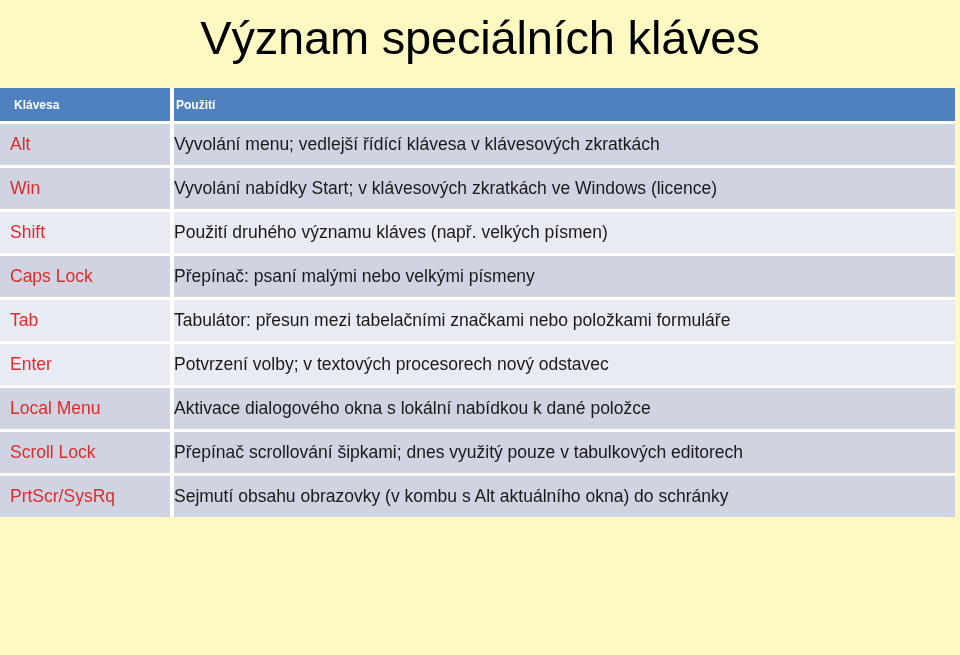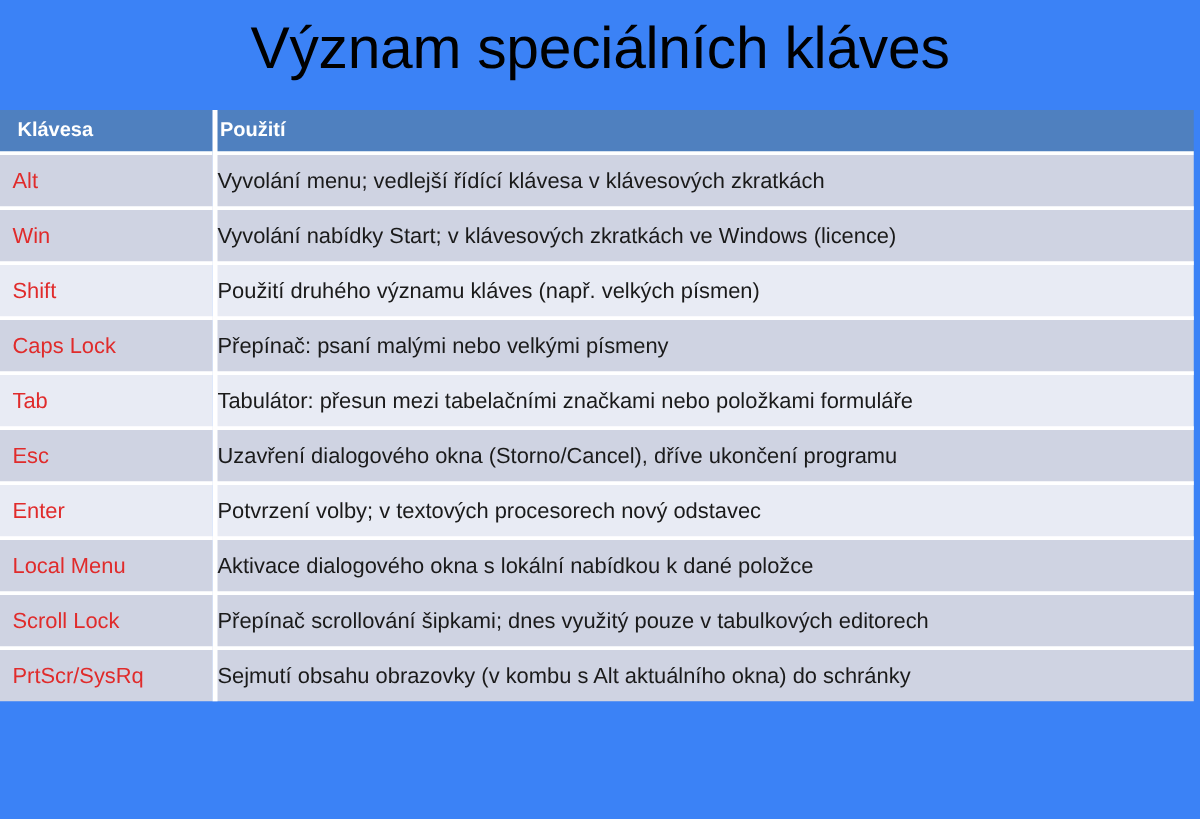--- a/index.html
+++ b/index.html
@@ -14,21 +14,21 @@
     font-family: "Liberation Sans", "DejaVu Sans", sans-serif;
     overflow: hidden;
     position: relative;
   }
 
   .slide {
     position: absolute;
     inset: 0;
     width: 960px;
     height: 655px;
-    background: #3b82f6;
+    background: #fef9c3;
   }
 
   
   .slide-title {
     position: absolute;
     left: 0;
     top: -4px;
     width: 960px;
     height: 84px;
     line-height: 84px;
@@ -58,21 +58,21 @@
   .key-table td {
     padding: 0;
     vertical-align: middle;
   }
 
   
   .hdr th {
     height: 33px;
     background: #4F80BF;
     color: #ffffff;
-    font-size: 16px;
+    font-size: 12px;
     font-weight: bold;
     text-align: left;
     border-bottom: 3px solid #ffffff;
   }
   .hdr th.h-key { padding-left: 14px; }
   .hdr th.h-use {
     padding-left: 2px;
     border-left: 4px solid #ffffff;
   }
 
@@ -133,24 +133,20 @@
           <td class="cell-use">Použití druhého významu kláves (např. velkých písmen)</td>
         </tr>
         <tr class="band-dark">
           <td class="cell-key">Caps Lock</td>
           <td class="cell-use">Přepínač: psaní malými nebo velkými písmeny</td>
         </tr>
         <tr class="band-light">
           <td class="cell-key">Tab</td>
           <td class="cell-use">Tabulátor: přesun mezi tabelačními značkami nebo položkami formuláře</td>
         </tr>
-        <tr class="band-dark">
-          <td class="cell-key">Esc</td>
-          <td class="cell-use">Uzavření dialogového okna (Storno/Cancel), dříve ukončení programu</td>
-        </tr>
         <tr class="band-light">
           <td class="cell-key">Enter</td>
           <td class="cell-use">Potvrzení volby; v textových procesorech nový odstavec</td>
         </tr>
         <tr class="band-dark">
           <td class="cell-key">Local Menu</td>
           <td class="cell-use">Aktivace dialogového okna s lokální nabídkou k dané položce</td>
         </tr>
         <tr class="band-dark">
           <td class="cell-key">Scroll Lock</td>

